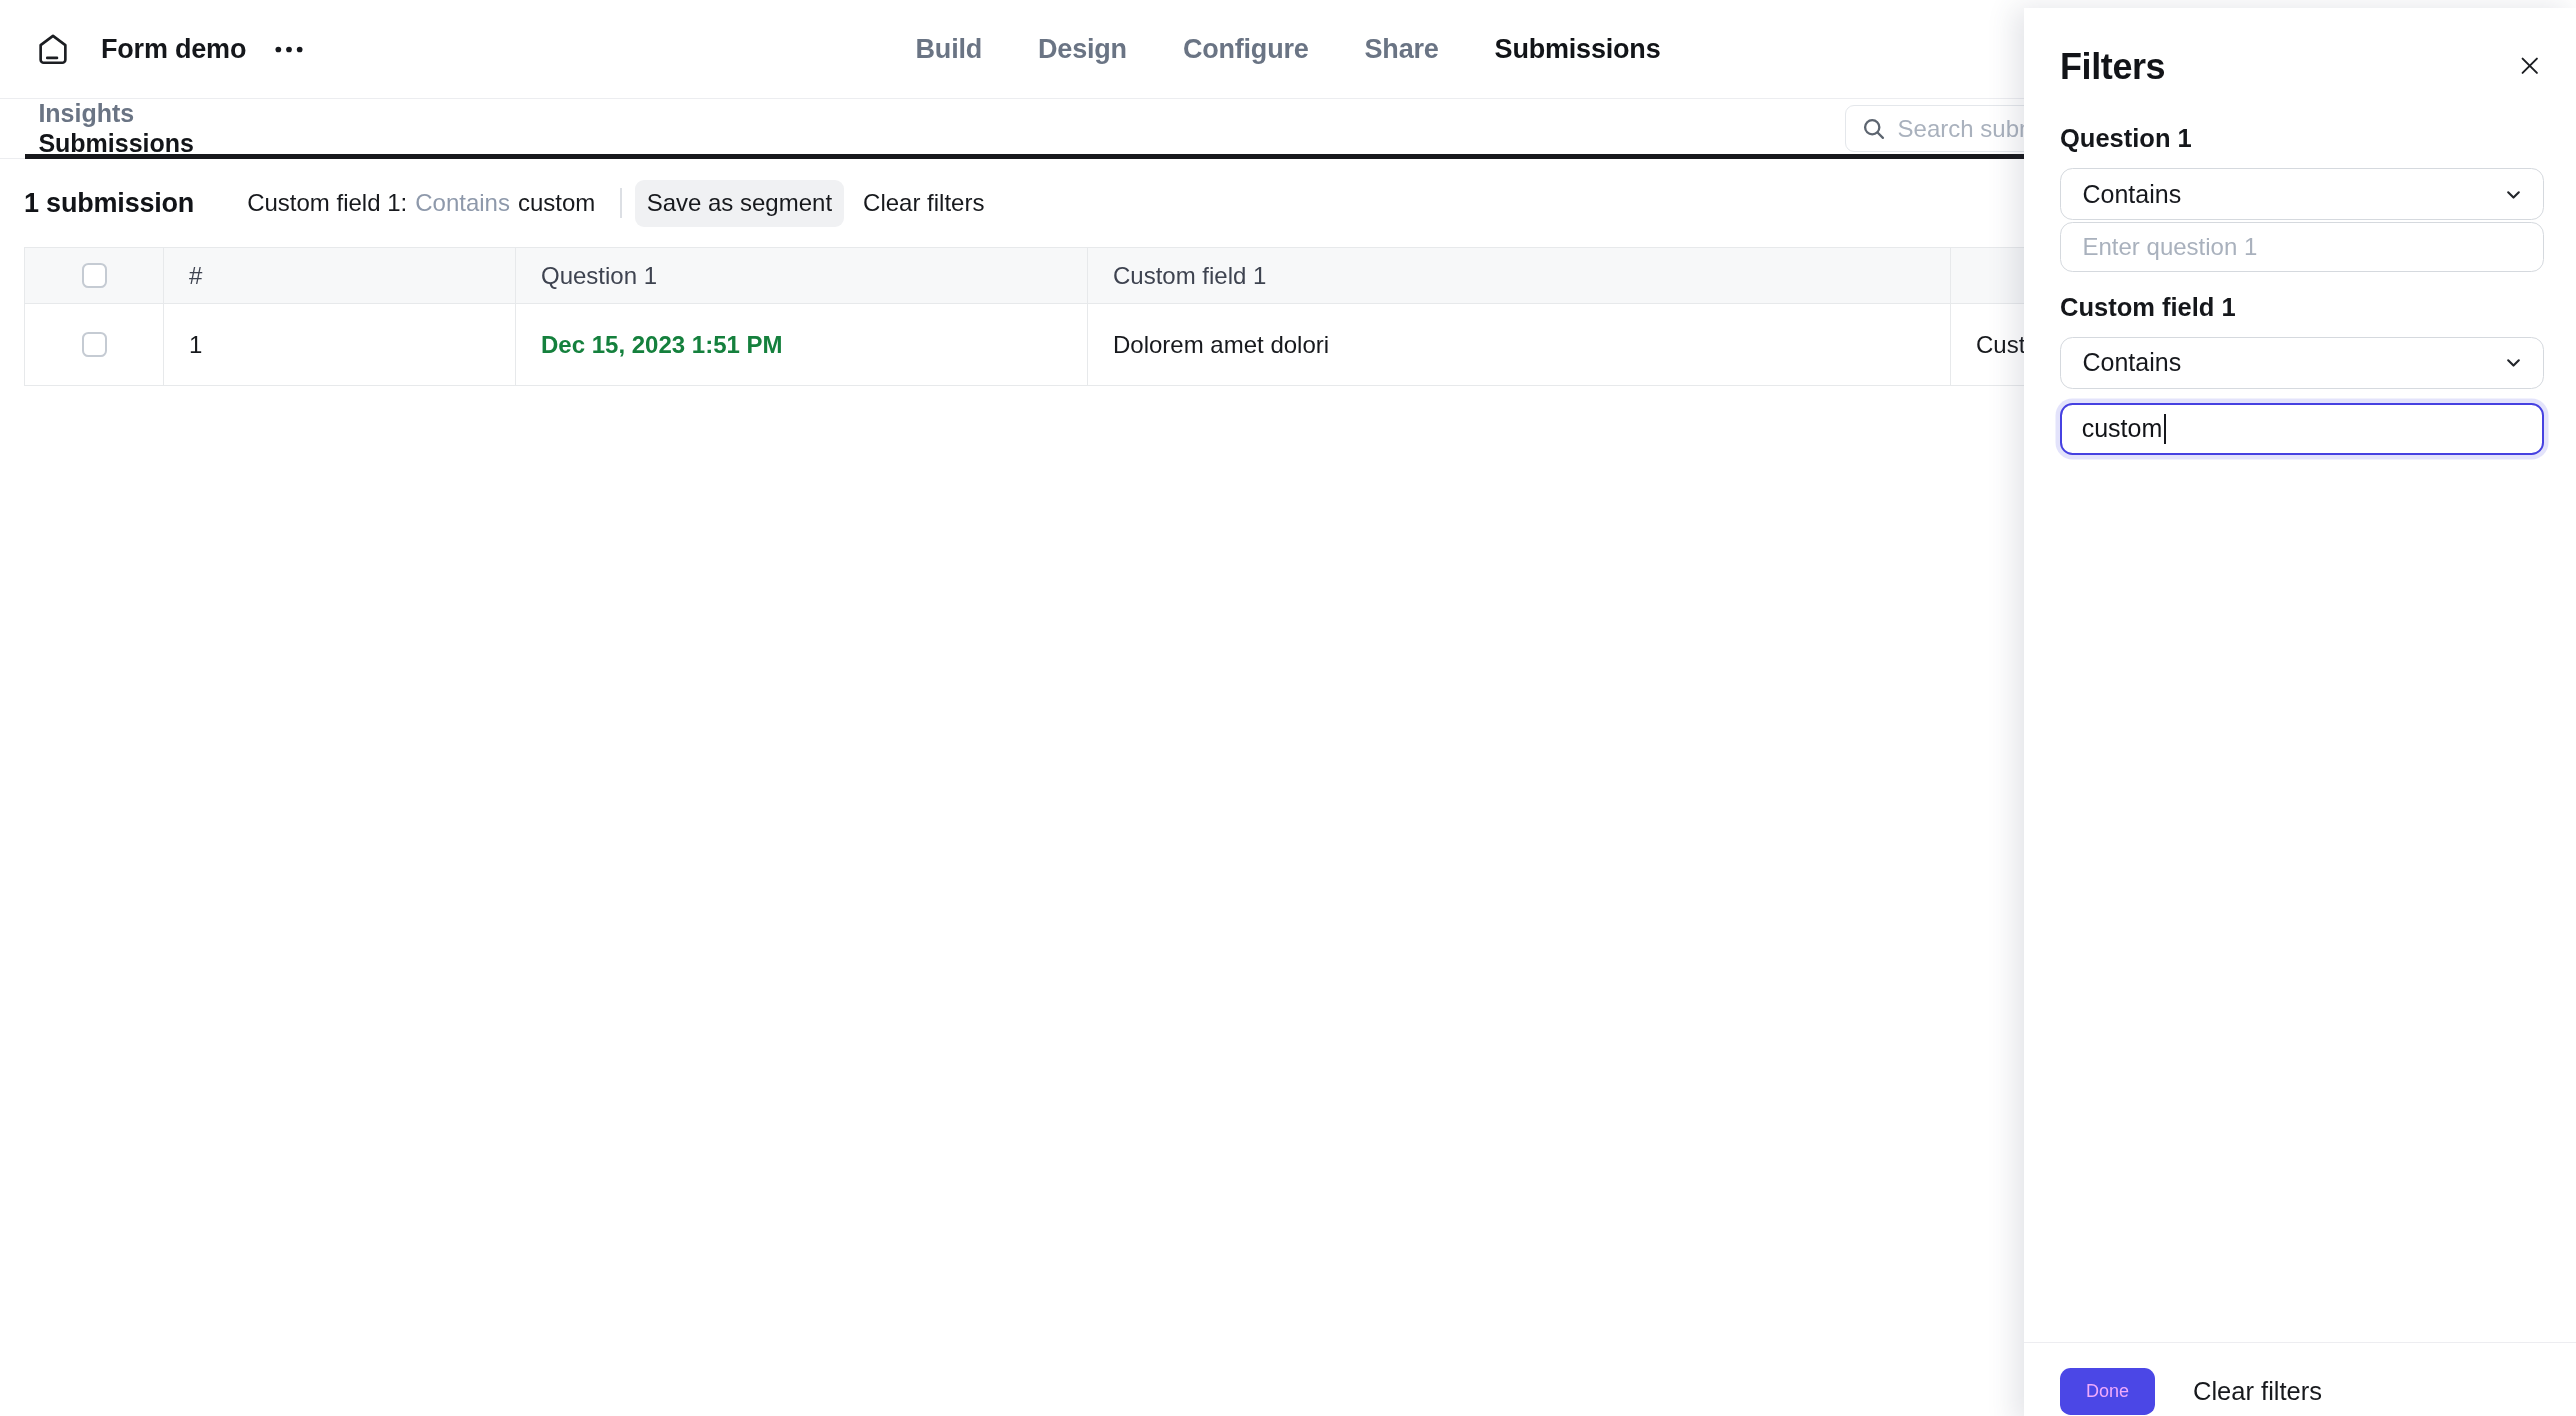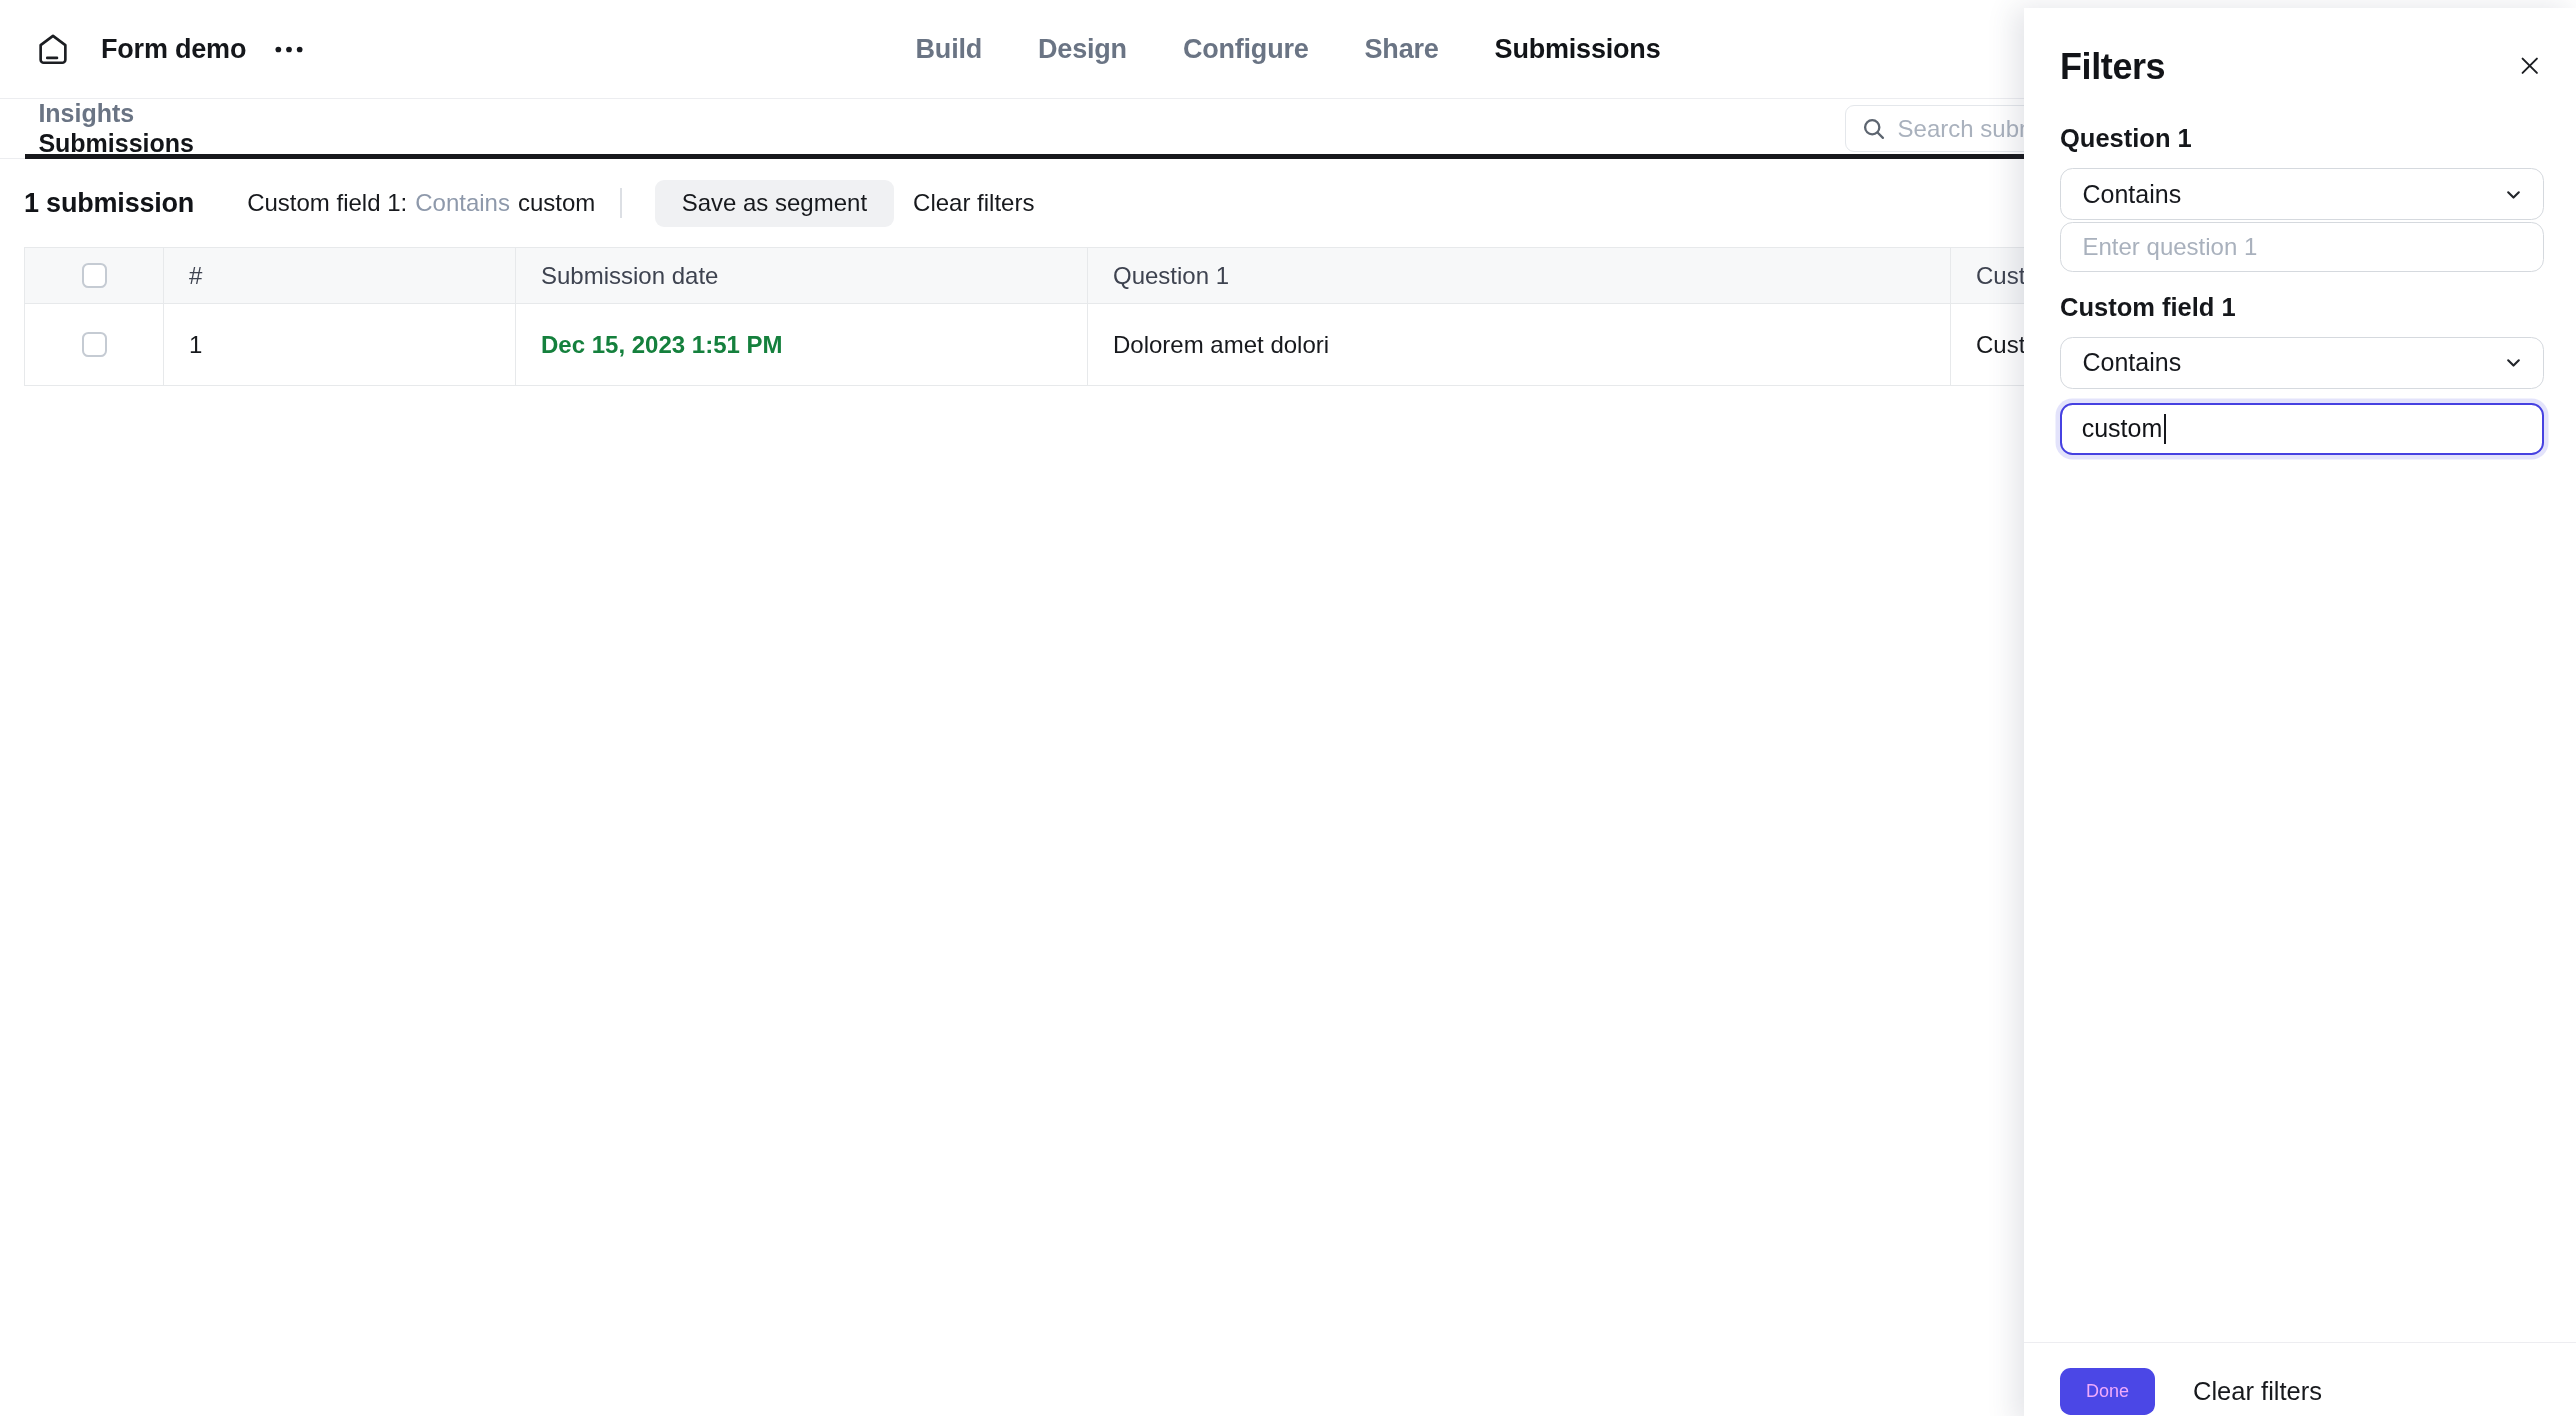--- a/index.html
+++ b/index.html
@@ -36,23 +36,23 @@
   .searchbox input::placeholder { color:#a9b1bd; }
 
   
   .toolbar { height:88px; display:flex; align-items:center; padding-left:24px; }
   .sub-count { font-size:27px; font-weight:700; color:#121418; letter-spacing:-0.2px; }
   .chip { margin-left:53px; font-size:24px; display:flex; align-items:center; cursor:pointer; }
   .chip .f { color:#17191d; }
   .chip .op { color:#8e99ab; margin:0 8px; }
   .chip .v { color:#17191d; }
   .tb-divider { width:1.8px; height:30px; background:#dcdfe4; margin:0 12.5px 0 25px; }
-  .pill-btn { height:47px; padding:0 27px; border:none; border-radius:9px; background:#f0f1f3;
+  .pill-btn { height:47px; padding:0 12px; border:none; border-radius:9px; background:#f0f1f3;
               font-size:24px; font-weight:500; color:#17191d; font-family:inherit; cursor:pointer;
-              display:flex; align-items:center;margin-left:20px; }
+              display:flex; align-items:center; }
   .text-btn { margin-left:19px; background:none; border:none; font-size:24px; font-weight:500;
               color:#17191d; font-family:inherit; cursor:pointer; }
 
   
   .table { margin-left:24px; width:2552px; border:0.9px solid #e7e9eb; }
   .thead, .trow { display:grid; grid-template-columns:139px 352px 572px 863px 1fr; }
   .thead { background:#f7f8f9; height:55px; }
   .trow { background:#fff; height:82px; border-top:0.9px solid #e7e9eb; }
   .th, .td { display:flex; align-items:center; padding-left:25px; border-right:0.9px solid #e7e9eb;
              overflow:hidden; white-space:nowrap; }
@@ -151,21 +151,20 @@
     <button class="pill-btn">Save as segment</button>
     <button class="text-btn">Clear filters</button>
   </div>
 
   <div class="table">
     <div class="thead">
       <div class="th cell-check">
         <div class="checkbox"></div>
       </div>
       <div class="th">#</div>
-      <div class="th">Submission date</div>
       <div class="th">Question 1</div>
       <div class="th">Custom field 1</div>
     </div>
     <div class="trow">
       <div class="td cell-check">
         <div class="checkbox"></div>
       </div>
       <div class="td">1</div>
       <div class="td">
           <span class="link">Dec 15, 2023 1:51 PM</span>

